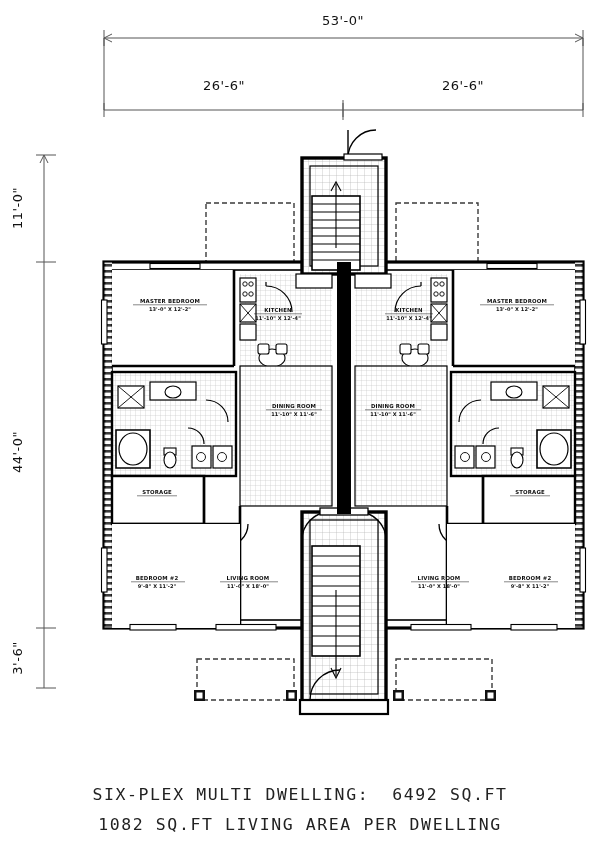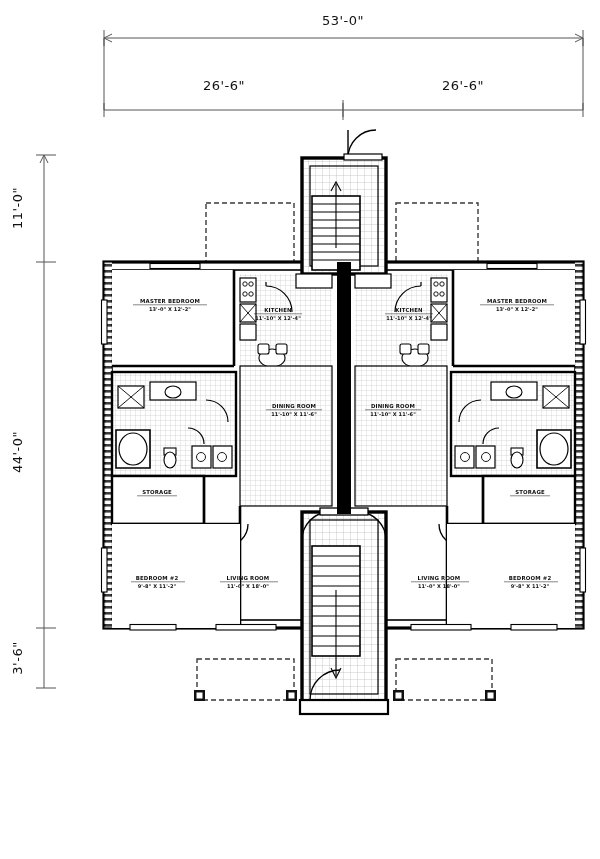--- a/index.html
+++ b/index.html
@@ -449,14 +449,18 @@
     <text class="room-name" x="530" y="580" text-anchor="middle">BEDROOM #2</text>
     <text class="room-dim" x="530" y="588" text-anchor="middle">9'-8" X 11'-2"</text>
     <line x1="504" y1="581.8" x2="558" y2="581.8" stroke="#111" stroke-width="0.5"></line>
 
     <text class="room-name" x="439" y="580" text-anchor="middle">LIVING ROOM</text>
     <text class="room-dim" x="439" y="588" text-anchor="middle">11'-0" X 18'-0"</text>
     <line x1="411" y1="581.8" x2="469" y2="581.8" stroke="#111" stroke-width="0.5"></line>
   </g>
 </svg>
 
-
+<div class="caption-block">
+  <div class="caption-line">SIX-PLEX MULTI DWELLING:  6492 SQ.FT</div>
+  <div class="caption-line">1082 SQ.FT LIVING AREA PER DWELLING</div>
 </div>
 
+</div>
+
 </body></html>

